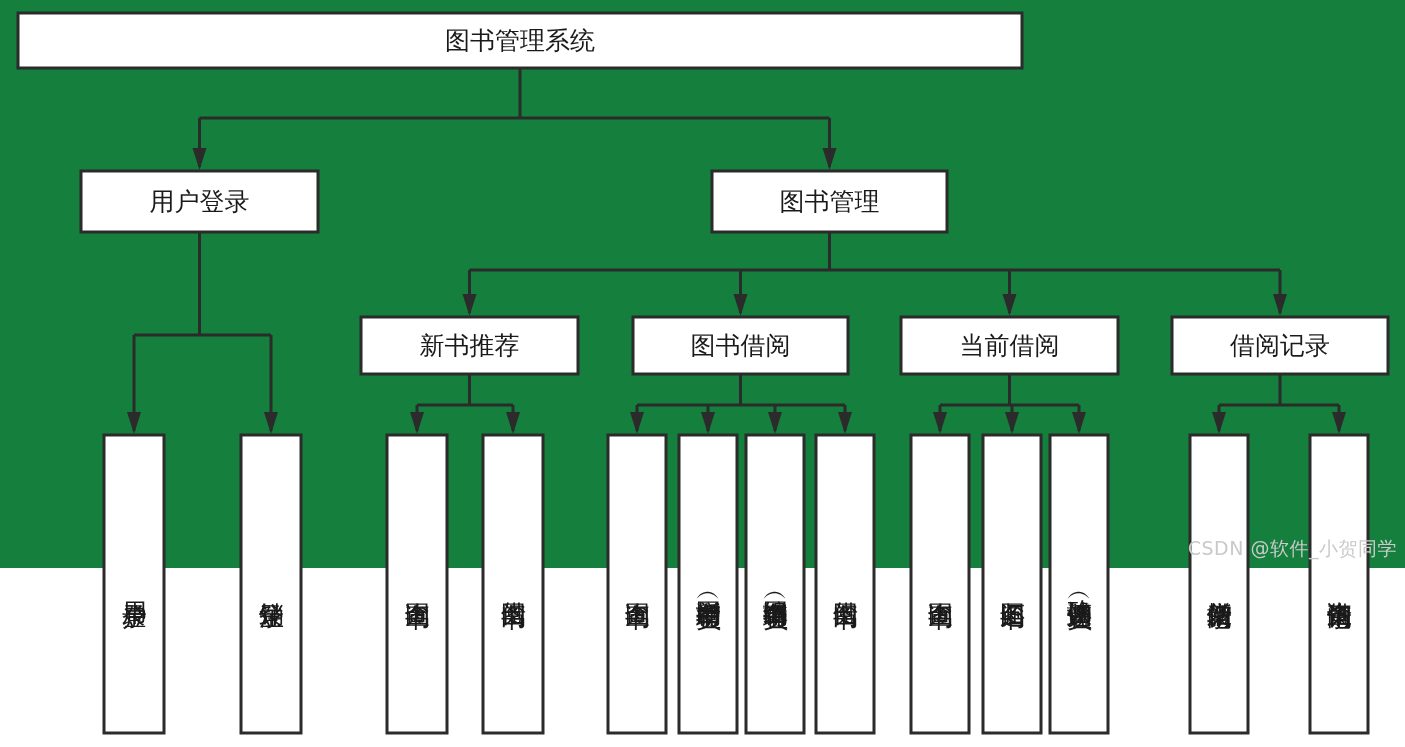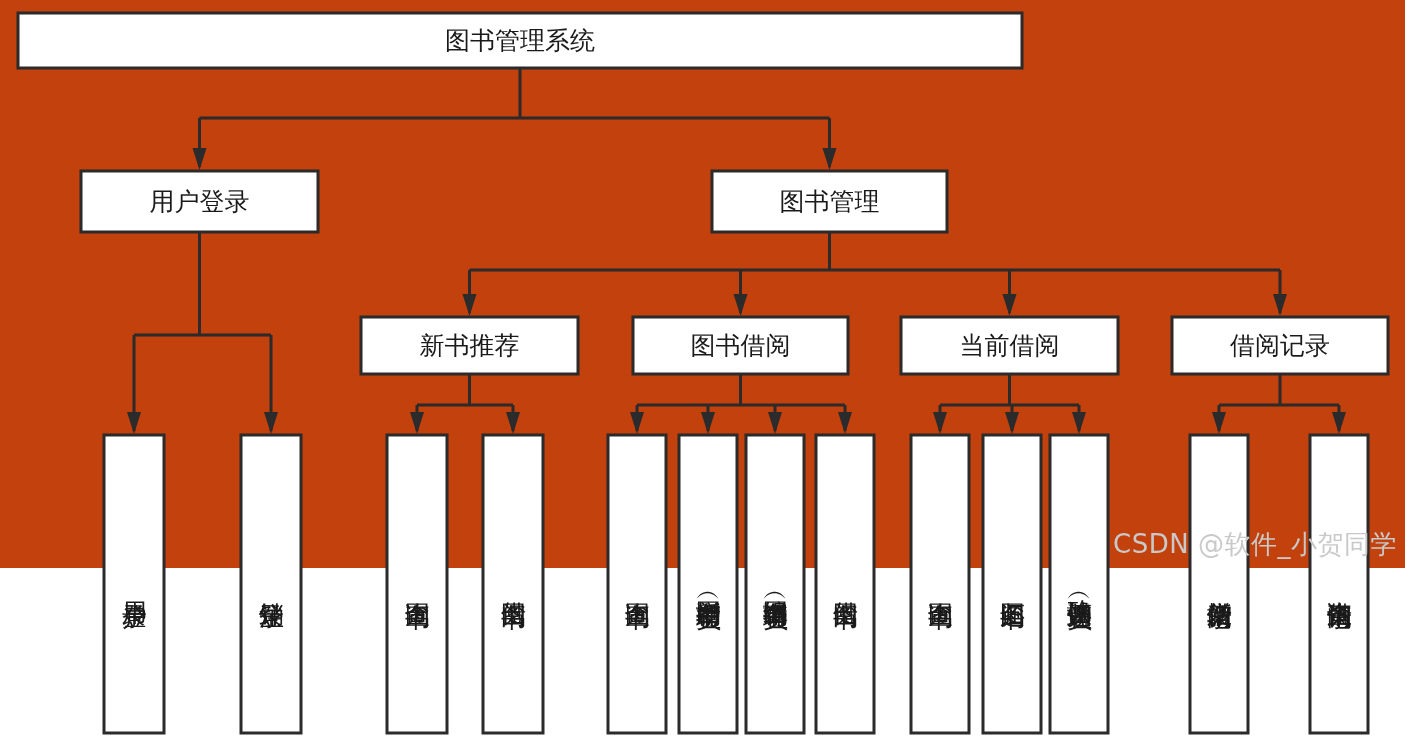--- a/index.html
+++ b/index.html
@@ -11,21 +11,21 @@
   body {
     width: 1405px;
     height: 747px;
     font-family: "DejaVu Sans", "Liberation Sans", sans-serif;
     overflow: hidden;
   }
   #diagram-root {
     position: relative;
     width: 1405px;
     height: 568px;
-    background: #c2410c;
+    background: #15803d;
   }
   svg#flow-svg {
     position: absolute;
     left: 0;
     top: 0;
     width: 1405px;
     height: 747px;
     display: block;
   }
   .node-box {
@@ -64,21 +64,21 @@
     justify-content: center;
     text-align: center;
     white-space: nowrap;
     pointer-events: none;
   }
   .watermark {
     position: absolute;
     right: 8px;
     bottom: 6px;
     font-family: "DejaVu Sans", "Liberation Sans", sans-serif;
-    font-size: 26px;
+    font-size: 19px;
     color: #c9c9c9;
     letter-spacing: 0.5px;
     white-space: nowrap;
     user-select: none;
   }
 </style>
 </head>
 <body>
 
 <div id="diagram-root">

